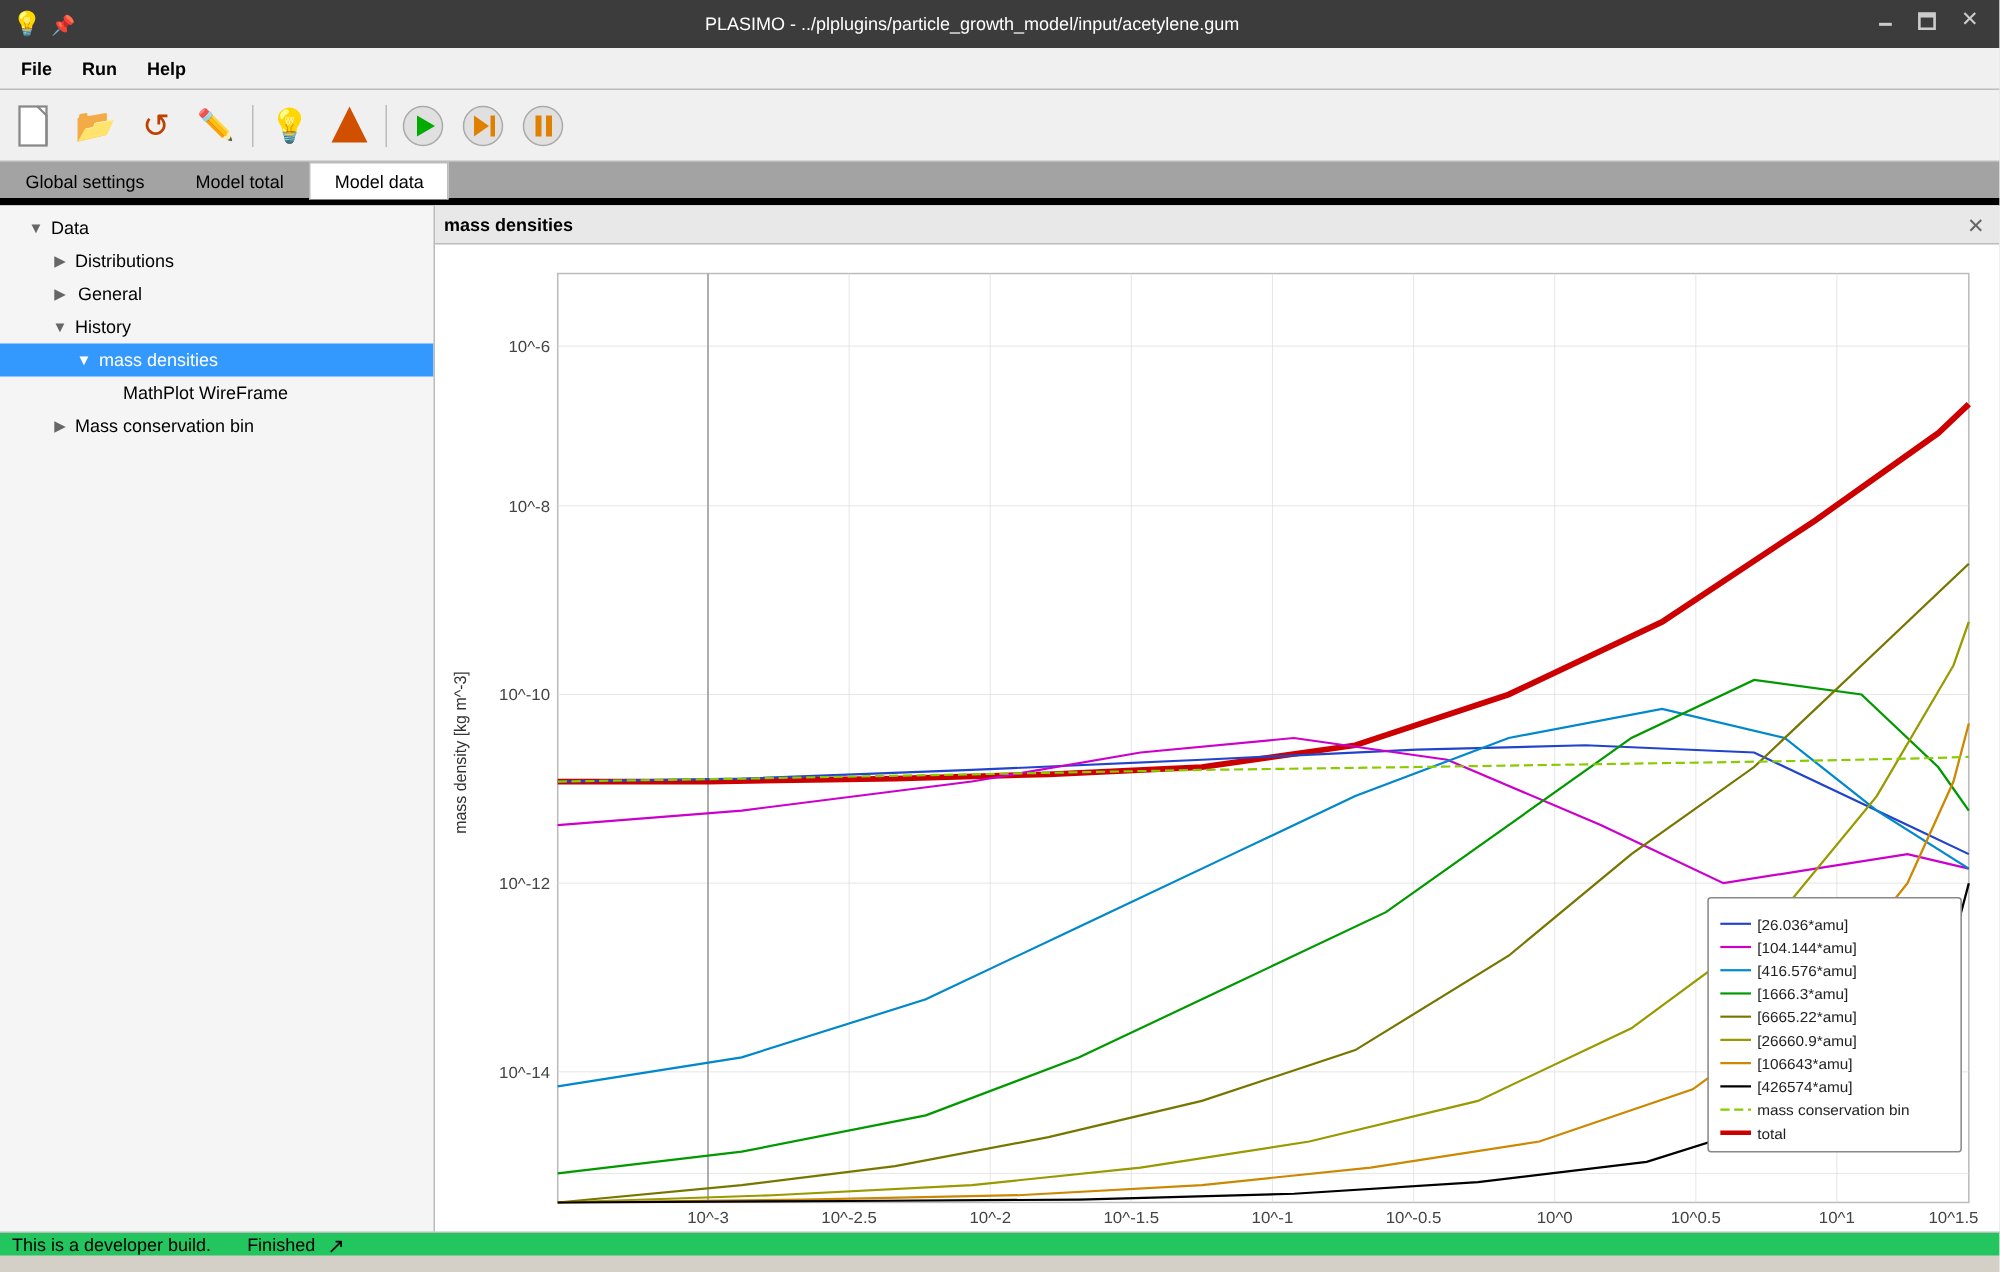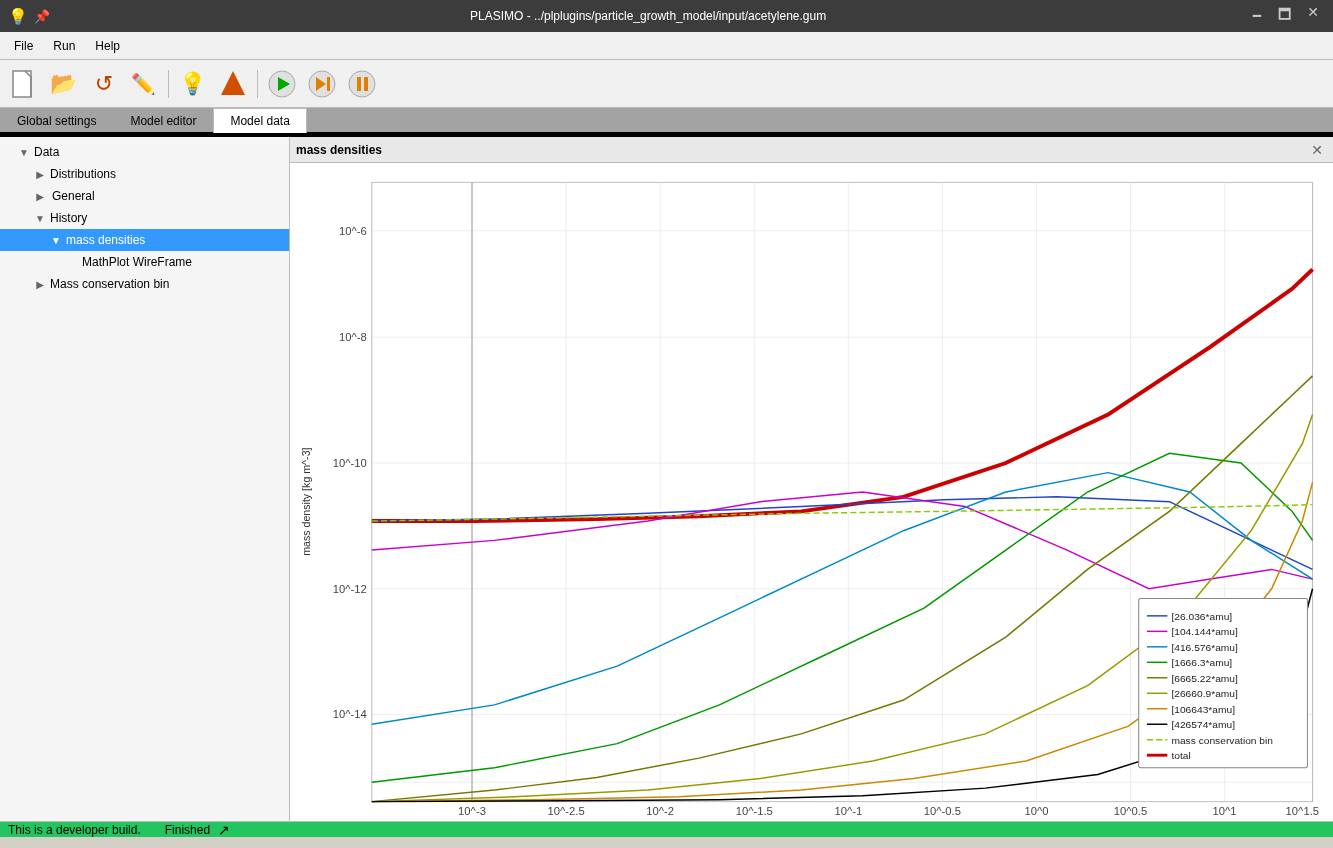--- a/index.html
+++ b/index.html
@@ -22,21 +22,21 @@
 
     
     #menubar {
       background: #f0f0f0;
       height: 28px;
       display: flex;
       align-items: center;
       padding: 0 4px;
       border-bottom: 1px solid #bbb;
     }
-    .menu-item { padding: 4px 10px; cursor: pointer; font-size: 12px; }
+    .menu-item { padding: 4px 10px; cursor: pointer; font-size: 12px; font-weight: bold; }
 
     
     #toolbar {
       background: #f0f0f0;
       height: 48px;
       display: flex;
       align-items: center;
       padding: 4px 6px;
       gap: 4px;
       border-bottom: 1px solid #bbb;
@@ -210,21 +210,21 @@
     <svg width="28" height="28">
       <circle cx="14" cy="14" r="13" fill="#e0e0e0" stroke="#aaa" stroke-width="1"></circle>
       <rect x="9" y="7" width="4" height="14" fill="#e08000"></rect>
       <rect x="16" y="7" width="4" height="14" fill="#e08000"></rect>
     </svg>
   </div>
 </div>
 
 <div id="tabs">
   <div class="tab">Global settings</div>
-  <div class="tab">Model editor</div>
+  <div class="tab">Model total</div>
   <div class="tab active">Model data</div>
 </div>
 
 <div id="main">
 
   <div id="sidebar">
 
     <div class="tree-item indent1">
       <span class="tree-arrow">▼</span>
       <span style="margin-left:2px;">Data</span>

